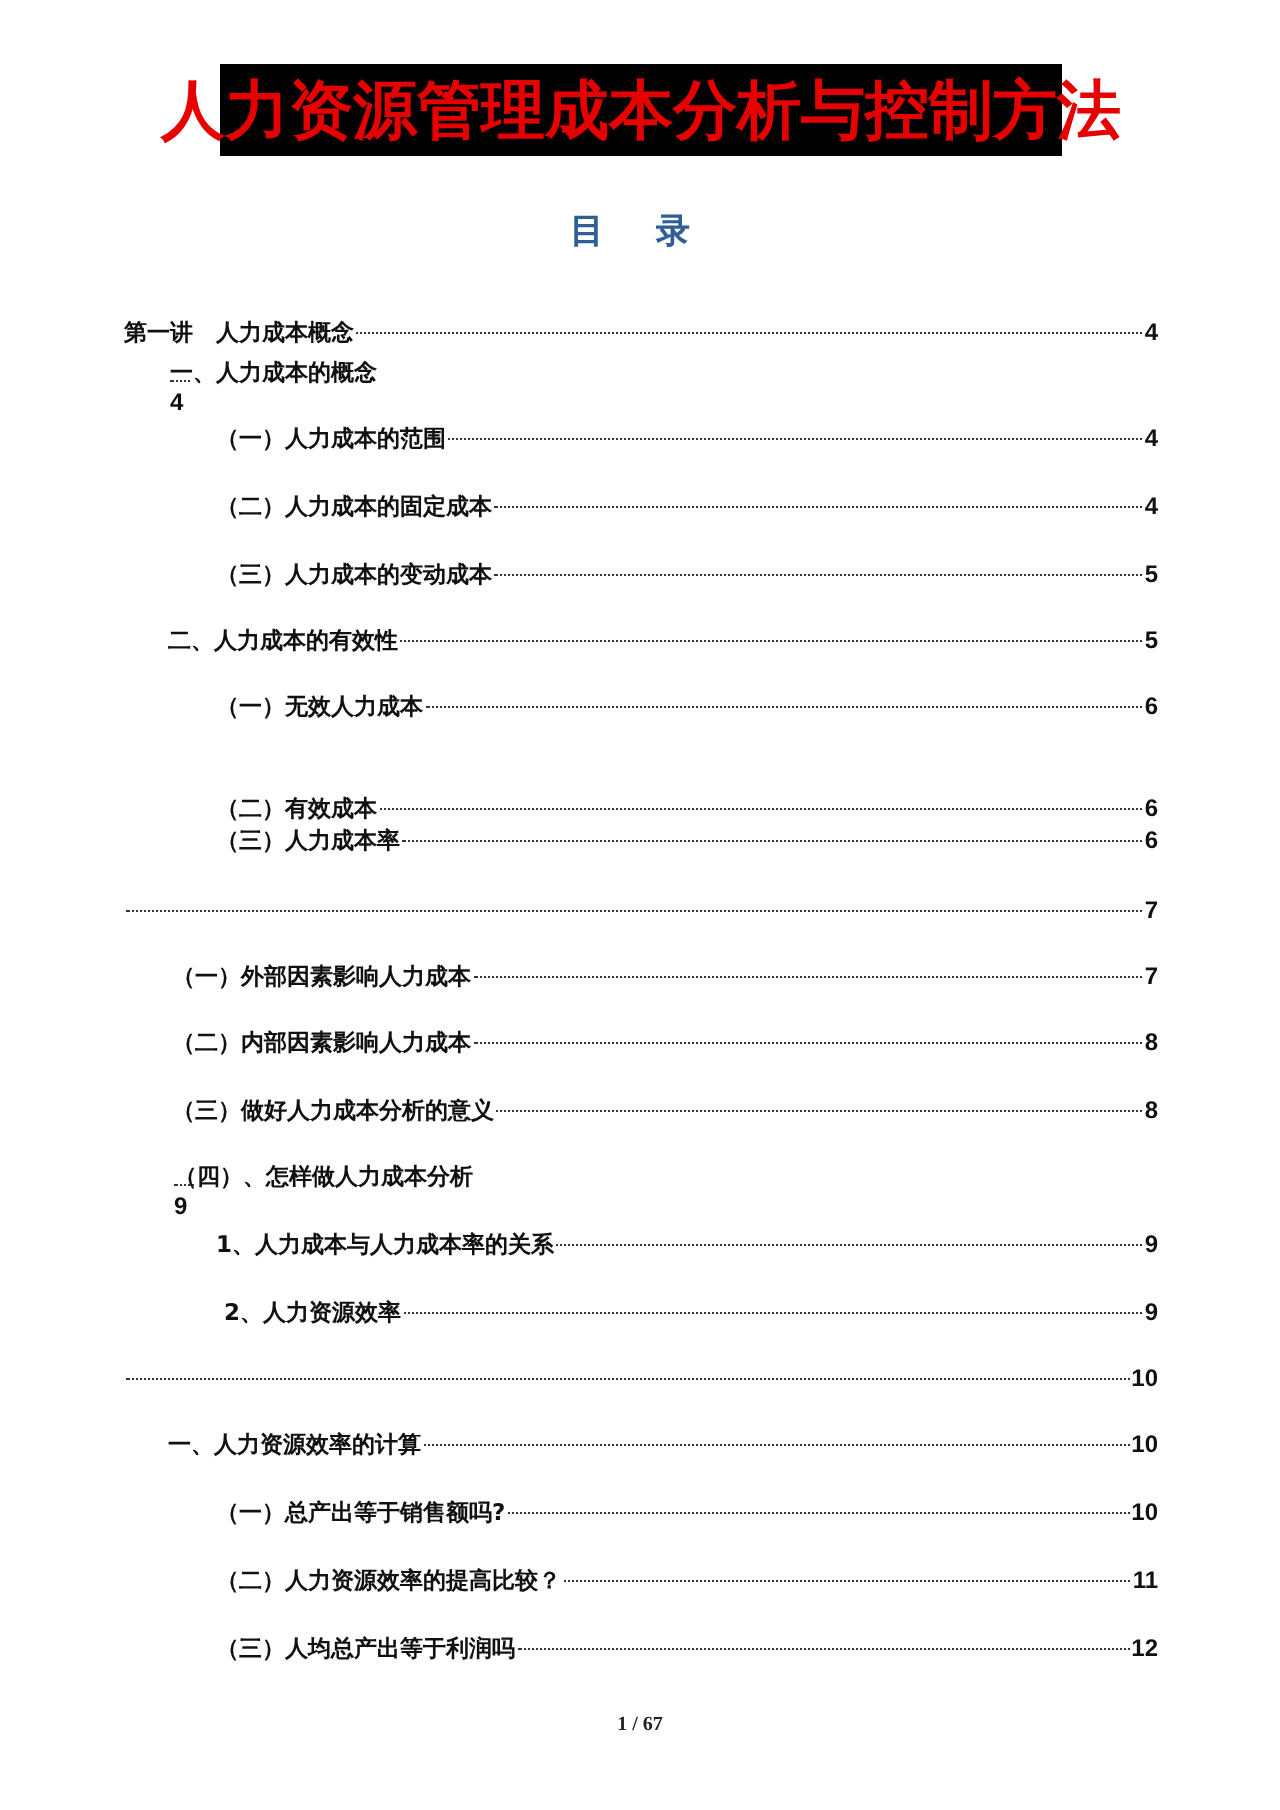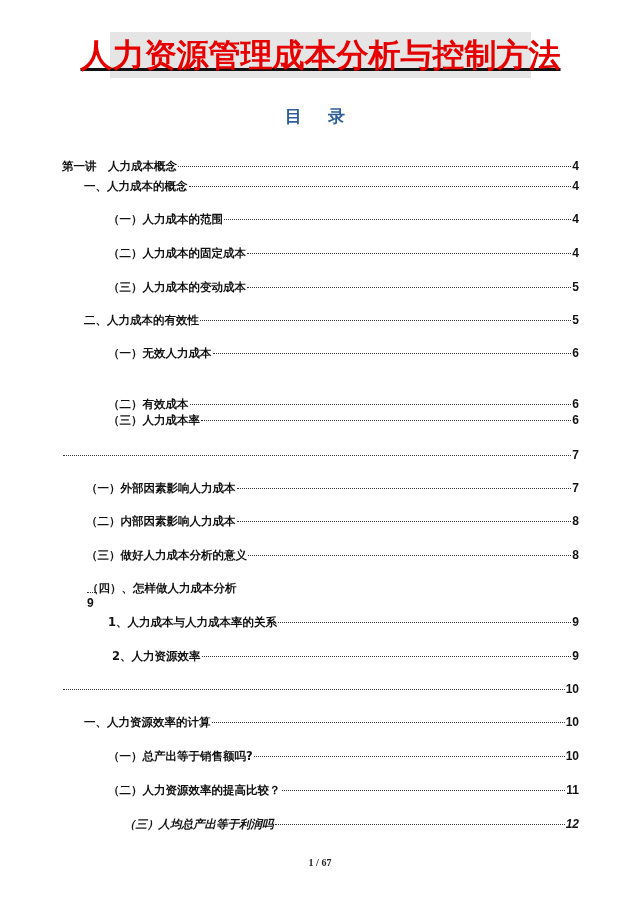--- a/index.html
+++ b/index.html
@@ -88,33 +88,33 @@
     text-align: center;
     font-family: "Liberation Serif", serif;
     font-size: 10px;
     font-weight: bold;
     color: #222;
   }
 </style>
 </head>
 <body>
 
-<div class="title-banner" style="background: #e5e5e5; text-decoration: underline;">
+<div class="title-banner" style="background: #000000;">
   <span class="title-text" style="color: rgb(230, 0, 0);">人力资源管理成本分析与控制方法</span>
 </div>
 
 <div class="toc-heading" style="color: rgb(47, 95, 150);">目 录</div>
 
 <div class="toc" id="toc">
     <div class="toc-row" style="left: 62px; top: 159px;">
       <span class="toc-label">第一讲　人力成本概念</span>
       <span class="toc-leader"></span>
       <span class="toc-page">4</span>
     </div>
-    <div class="toc-row" style="left: 84px; top: 179px;">
+    <div class="toc-row" style="left: 84px; top: 179px; flex-direction: column;">
       <span class="toc-label">一、人力成本的概念</span>
       <span class="toc-leader"></span>
       <span class="toc-page">4</span>
     </div>
     <div class="toc-row" style="left: 108px; top: 212px;">
       <span class="toc-label">（一）人力成本的范围</span>
       <span class="toc-leader"></span>
       <span class="toc-page">4</span>
     </div>
     <div class="toc-row" style="left: 108px; top: 246px;">
@@ -193,20 +193,20 @@
     <div class="toc-row" style="left: 108px; top: 749px;">
       <span class="toc-label">（一）总产出等于销售额吗?</span>
       <span class="toc-leader"></span>
       <span class="toc-page">10</span>
     </div>
     <div class="toc-row" style="left: 108px; top: 783px;">
       <span class="toc-label">（二）人力资源效率的提高比较？</span>
       <span class="toc-leader"></span>
       <span class="toc-page">11</span>
     </div>
-    <div class="toc-row" style="left: 124px; top: 817px; font-style: italic;">
+    <div class="toc-row" style="left: 108px; top: 817px;">
       <span class="toc-label">（三）人均总产出等于利润吗</span>
       <span class="toc-leader"></span>
       <span class="toc-page">12</span>
     </div>
   </div>
 
 <div class="footer">1 / 67</div>
 
 </body></html>

